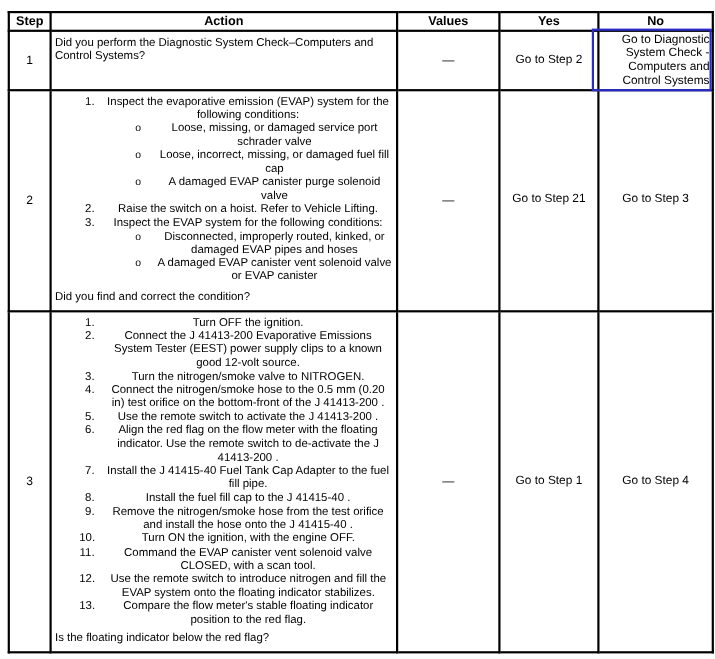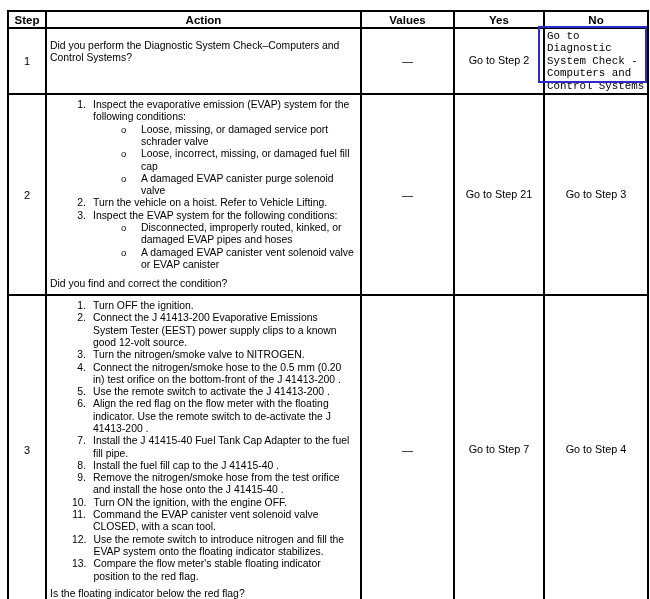--- a/index.html
+++ b/index.html
@@ -33,42 +33,41 @@
   td.values-cell {
     text-align:center; font-size:11px; vertical-align:middle;
   }
   td.goto-cell {
     text-align:center; font-size:10.8px;
     vertical-align:bottom; padding:2px 2px 3px 2px;
     line-height:12.5px;
     margin-left:20px;
   }
   td.no-cell-sel {
-    text-align:left; font-size:10.8px; vertical-align:middle;
+    text-align:right; font-size:10.8px; vertical-align:middle;
     line-height:12.4px; padding:1px 2px;
     white-space:pre-line;
-    font-family:Liberation Mono, monospace;
   }
   td.action-cell { vertical-align:top; padding:0; }
   .action-box {
     position:relative;
     padding:3px 2px 0 3px;
     font-size:10.4px; line-height:12.3px;
   }
   .action-box.r1 { height:48px; }
   .action-box.r2 { height:197px; }
   .action-box.r3 { height:306px; }
   .q-top { white-space:pre-line; }
   .q-bottom {
     position:absolute; left:3px; bottom:3px; right:2px;
     white-space:pre-line;
   }
   .oli { display:flex; margin-left:22px; }
   .oli .num { flex:0 0 15px; text-align:right; padding-right:1px; }
-  .oli .itxt { margin-left:6px; flex:1 1 auto; }
+  .oli .itxt { margin-left:6px; flex:1 1 auto;text-align:center; }
   .oli .main { white-space:pre-line; }
   .sub { display:flex; margin-left:28px; }
   .sub .bullet { flex:0 0 9px; font-size:9.5px; }
   .sub .stxt { margin-left:11px; white-space:pre-line; flex:1 1 auto; }
   .sel-outline {
     position:absolute;
     left:538px; top:26px; width:109px; height:57px;
     border:2px solid #2b2bc8;
     pointer-events:none;
     z-index:5;
@@ -135,21 +134,21 @@
                     <div class="sub">
                       <span class="bullet">o</span>
                       <div class="stxt">A damaged EVAP canister purge solenoid
 valve</div>
                     </div>
                   </div>
                 </div>
                 <div class="oli">
                   <span class="num">2.</span>
                   <div class="itxt">
-                    <div class="main">Turn the vehicle on a hoist. Refer to Vehicle Lifting.</div>
+                    <div class="main">Raise the switch on a hoist. Refer to Vehicle Lifting.</div>
                   </div>
                 </div>
                 <div class="oli">
                   <span class="num">3.</span>
                   <div class="itxt">
                     <div class="main">Inspect the EVAP system for the following conditions:</div>
                     <div class="sub">
                       <span class="bullet">o</span>
                       <div class="stxt">Disconnected, improperly routed, kinked, or
 damaged EVAP pipes and hoses</div>
@@ -260,21 +259,21 @@
                   <div class="itxt">
                     <div class="main">Compare the flow meter's stable floating indicator
 position to the red flag.</div>
                   </div>
                 </div>
               </div>
             <div class="q-bottom">Is the floating indicator below the red flag?</div>
           </div>
         </td>
         <td class="values-cell">—</td>
-        <td class="goto-cell">Go to Step 7</td>
+        <td class="goto-cell">Go to Step 1</td>
         <td class="goto-cell">Go to Step 4</td>
       </tr>
     </tbody>
   </table>
 
   <div class="sel-outline"></div>
 
 </div>
 
 </body></html>

